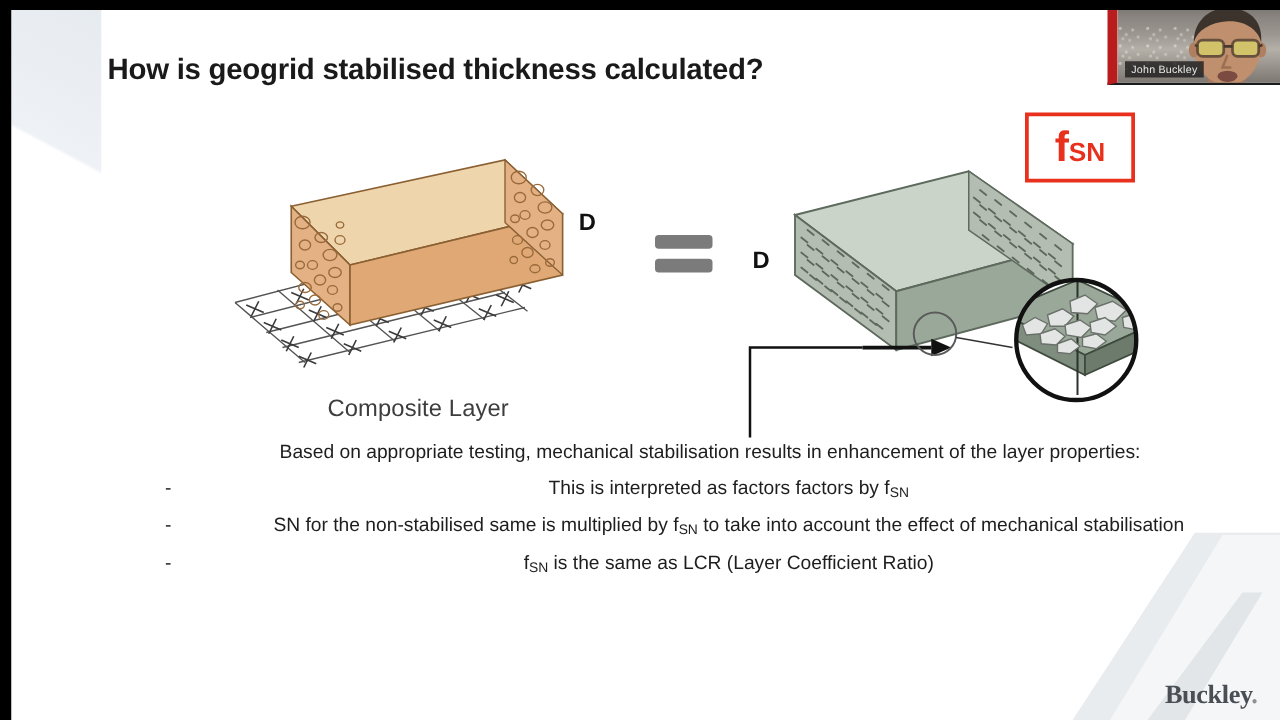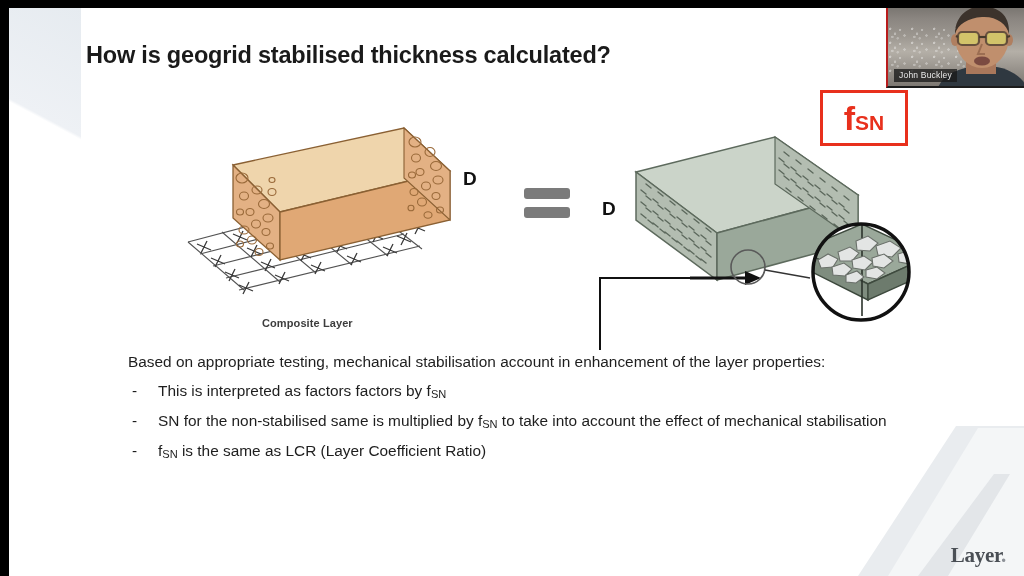--- a/index.html
+++ b/index.html
@@ -8,20 +8,21 @@
     width:1024px; height:576px;
     background:#000;
     font-family:"Liberation Sans", sans-serif;
     overflow:hidden;
   }
   #slide {
     position:relative;
     width:1024px; height:576px;
     background:#ffffff;
     overflow:hidden;
+    text-align:center;
   }
 
   
   .bar-top {
     position:absolute; left:0; top:0; width:1024px; height:8px;
     background:#000; z-index:40;
   }
   .bar-left {
     position:absolute; left:0; top:0; width:9px; height:576px;
     background:#000; z-index:40;
@@ -46,24 +47,24 @@
     position:absolute; left:86px; top:42px;
     font-size:23.5px; font-weight:bold; color:#1a1a1a;
     letter-spacing:-0.2px;
     white-space:nowrap;
     z-index:5;
   }
 
   
   #webcam {
     position:absolute; right:0px; top:0px;
-    width:138px; height:88px;
+    width:138px; height:68px;
     z-index:30;
     overflow:hidden;
-    border-left:2px solid #b91c1c;
+    border-left:8px solid #b91c1c;
     border-bottom:2px solid #1c1c1c;
   }
   #webcam .cam-bg {
     position:absolute; inset:0;
     background:
       linear-gradient(180deg,#6e6b66 0%, #8b8681 22%, #9c9790 42%, #b4afa7 60%, #9b968f 78%, #7d7872 100%);
   }
   #webcam .cam-specks {
     position:absolute; left:0; top:30%; width:62%; height:55%;
     background-image:
@@ -125,22 +126,22 @@
   
   .d-label {
     position:absolute; font-size:19px; font-weight:bold; color:#111;
     z-index:9;
   }
   #d-left  { left:463px; top:168px; }
   #d-right { left:602px; top:198px; }
 
   
   .caption {
-    position:absolute; font-size:11px; color:#3d3d3d;
-    font-weight:700; letter-spacing:.1px; z-index:9;
+    position:absolute; font-size:19px; color:#3d3d3d;
+    font-weight:400; letter-spacing:.1px; z-index:9;
     white-space:nowrap;
   }
   #cap-left  { left:262px; top:317px; }
   #cap-right { left:632px; top:323px; }
 
   
   #body-text {
     position:absolute; left:128px; top:352px; width:880px;
     font-size:15.4px; color:#1e1e1e; line-height:1.32;
     z-index:9;
@@ -374,37 +375,37 @@
     <div class="eqbar eq1"></div>
     <div class="eqbar eq2"></div>
   </div>
 
   <div class="d-label" id="d-left">D</div>
   <div class="d-label" id="d-right">D</div>
 
   <div class="caption" id="cap-left">Composite Layer</div>
 
   <div id="body-text">
-    <div class="lead">Based on appropriate testing, mechanical stabilisation account in enhancement of the layer properties:</div>
+    <div class="lead">Based on appropriate testing, mechanical stabilisation results in enhancement of the layer properties:</div>
     <ul>
       <li>
         <span class="dash">-</span>
         <span>This is interpreted as factors factors by f</span><sub>SN</sub><span></span>
       </li>
       <li>
         <span class="dash">-</span>
         <span>SN for the non-stabilised same is multiplied by f</span><sub>SN</sub><span> to take into account the effect of mechanical stabilisation</span>
       </li>
       <li>
         <span class="dash">-</span>
         <span>f</span><sub>SN</sub><span> is the same as LCR (Layer Coefficient Ratio)</span>
       </li>
     </ul>
   </div>
 
   <div id="tensar">
-    <span>Layer</span><span class="dot">.</span>
+    <span>Buckley</span><span class="dot">.</span>
   </div>
 
   <div class="bar-top"></div>
   <div class="bar-left"></div>
 
 </div>
 
 </body></html>

